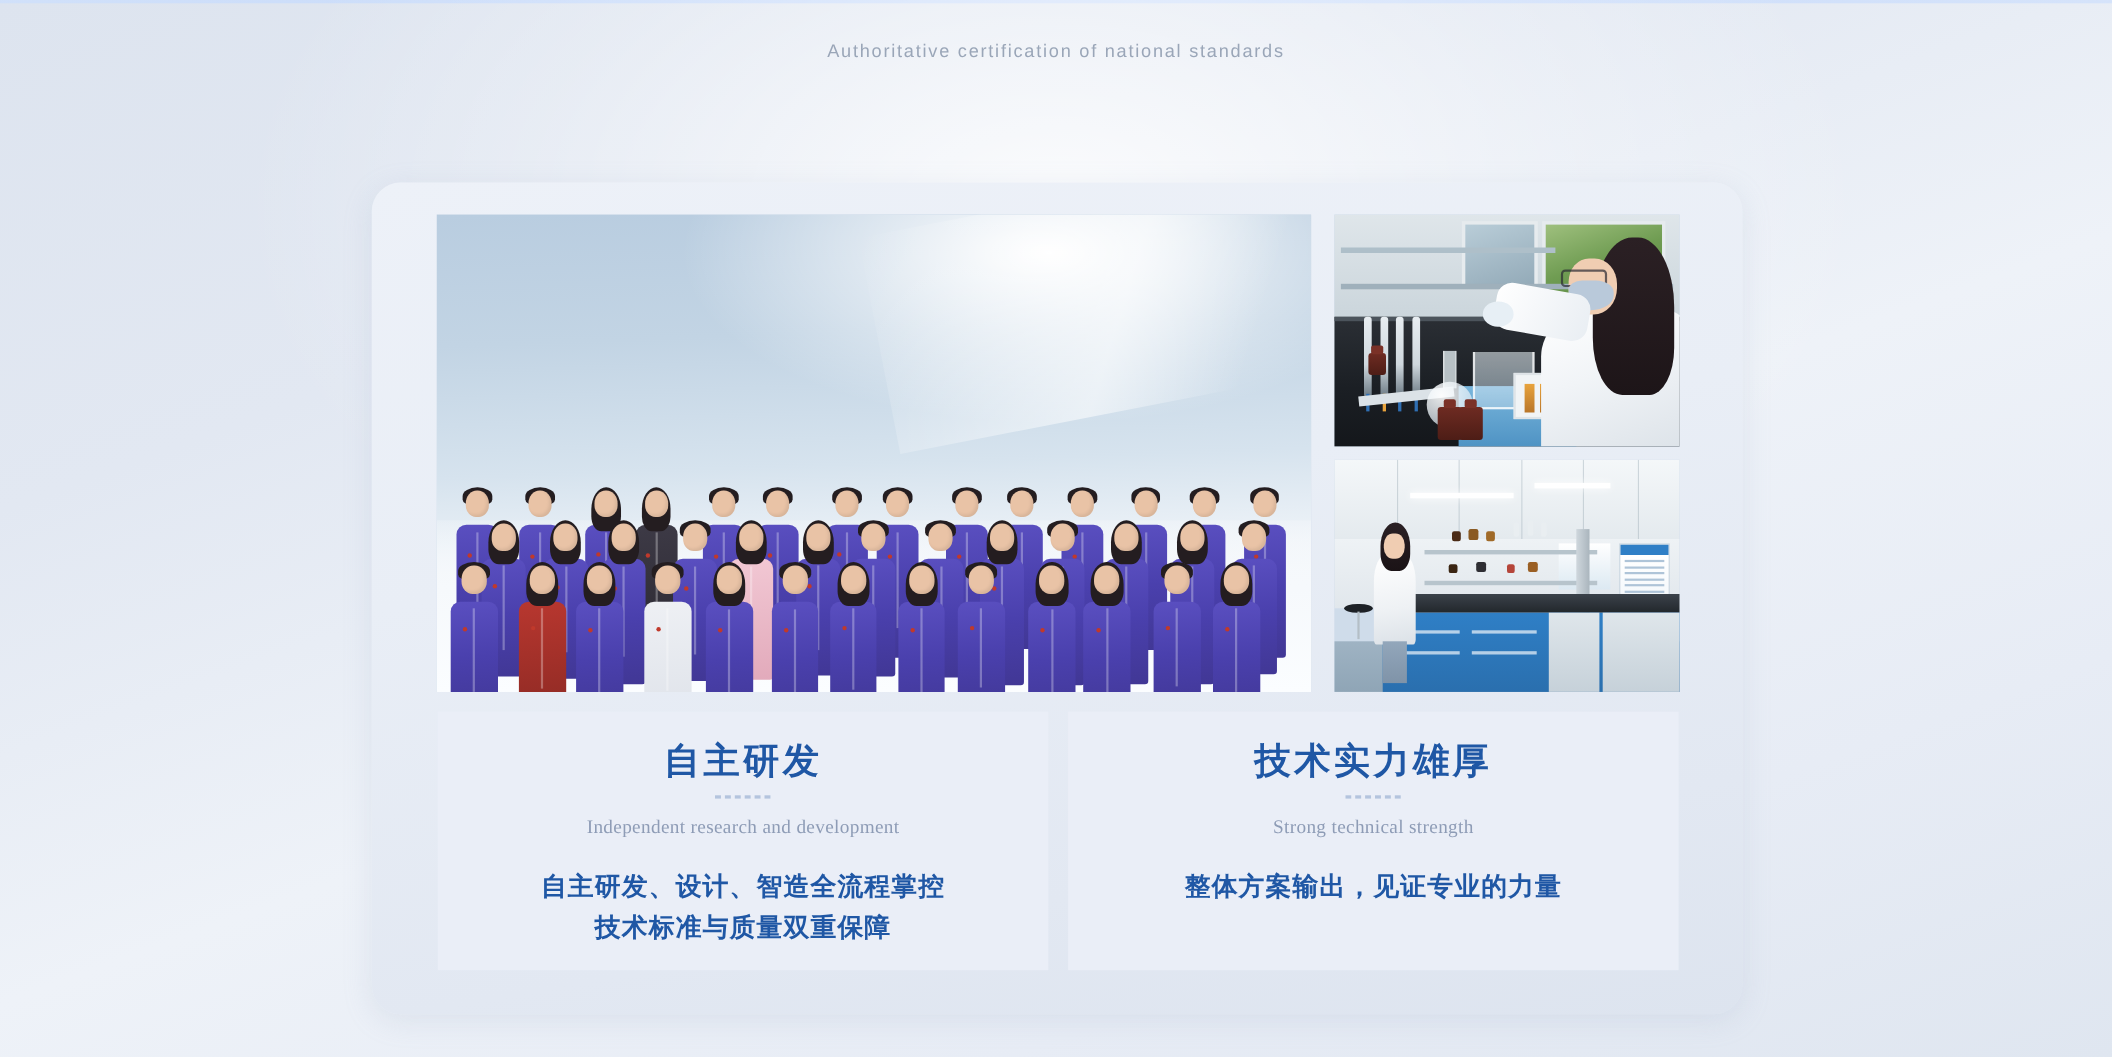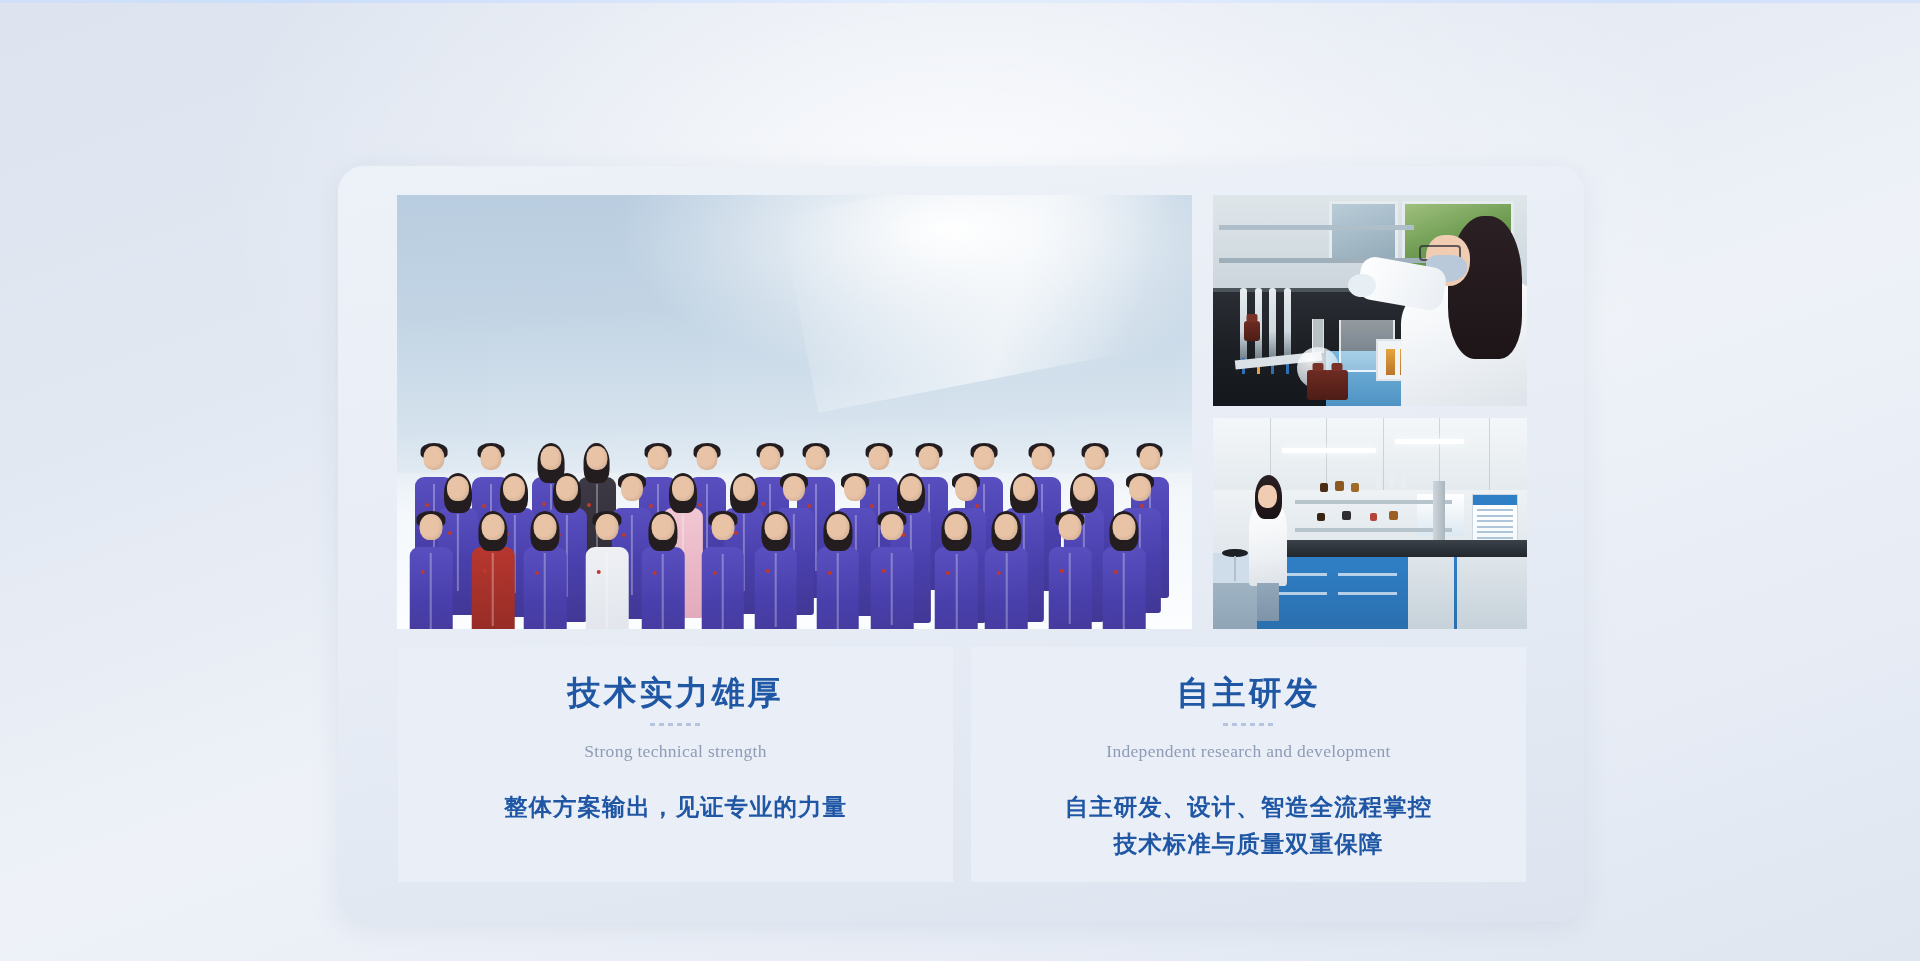--- a/index.html
+++ b/index.html
@@ -318,20 +318,21 @@
     white-space: pre-line;
   }
 </style>
 </head>
 <body>
 
 <div class="top-accent"></div>
 <div class="bg-glow"></div>
 
 <div class="header">
+  <div class="page-subtitle">Authoritative certification of national standards</div>
 </div>
 
 <div class="panel">
 
   <div class="photo-grid">
 
     <div class="photo photo-main">
       <div class="gp-bg"></div>
       <div class="gp-streak"></div>
       <div class="gp-floor"></div>
@@ -726,28 +727,28 @@
             <div class="jeans"></div>
         </div>
       </div>
 
     </div>
   </div>
 
   <div class="cards">
 
     <div class="card">
-      <div class="card-title">技术实力雄厚</div>
-      <div class="card-divider"></div>
-      <div class="card-sub">Strong technical strength</div>
-      <div class="card-desc">整体方案输出，见证专业的力量</div>
-    </div>
-
-    <div class="card">
       <div class="card-title">自主研发</div>
       <div class="card-divider"></div>
       <div class="card-sub">Independent research and development</div>
       <div class="card-desc">自主研发、设计、智造全流程掌控
 技术标准与质量双重保障</div>
     </div>
 
+    <div class="card">
+      <div class="card-title">技术实力雄厚</div>
+      <div class="card-divider"></div>
+      <div class="card-sub">Strong technical strength</div>
+      <div class="card-desc">整体方案输出，见证专业的力量</div>
+    </div>
+
   </div>
 </div>
 
 </body></html>

